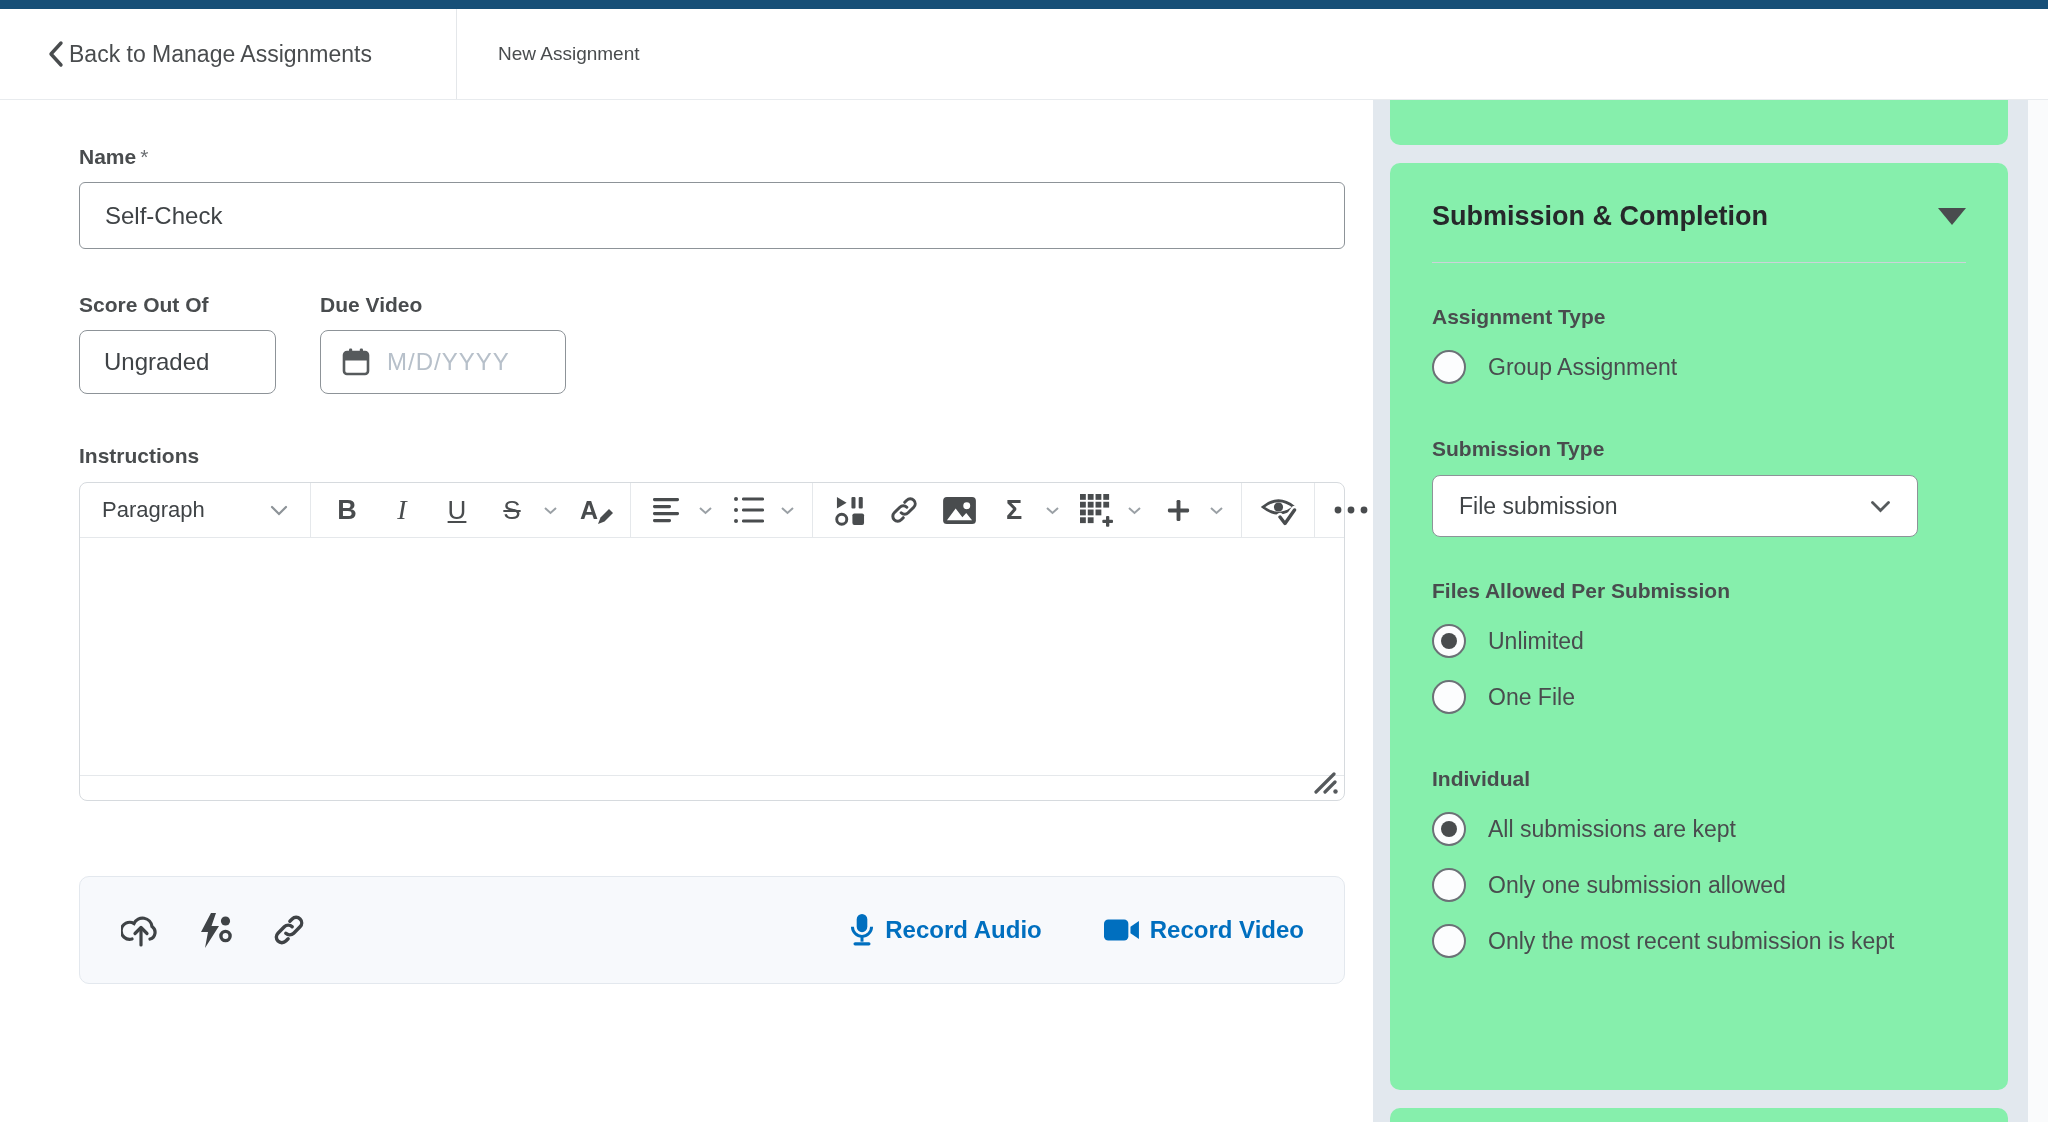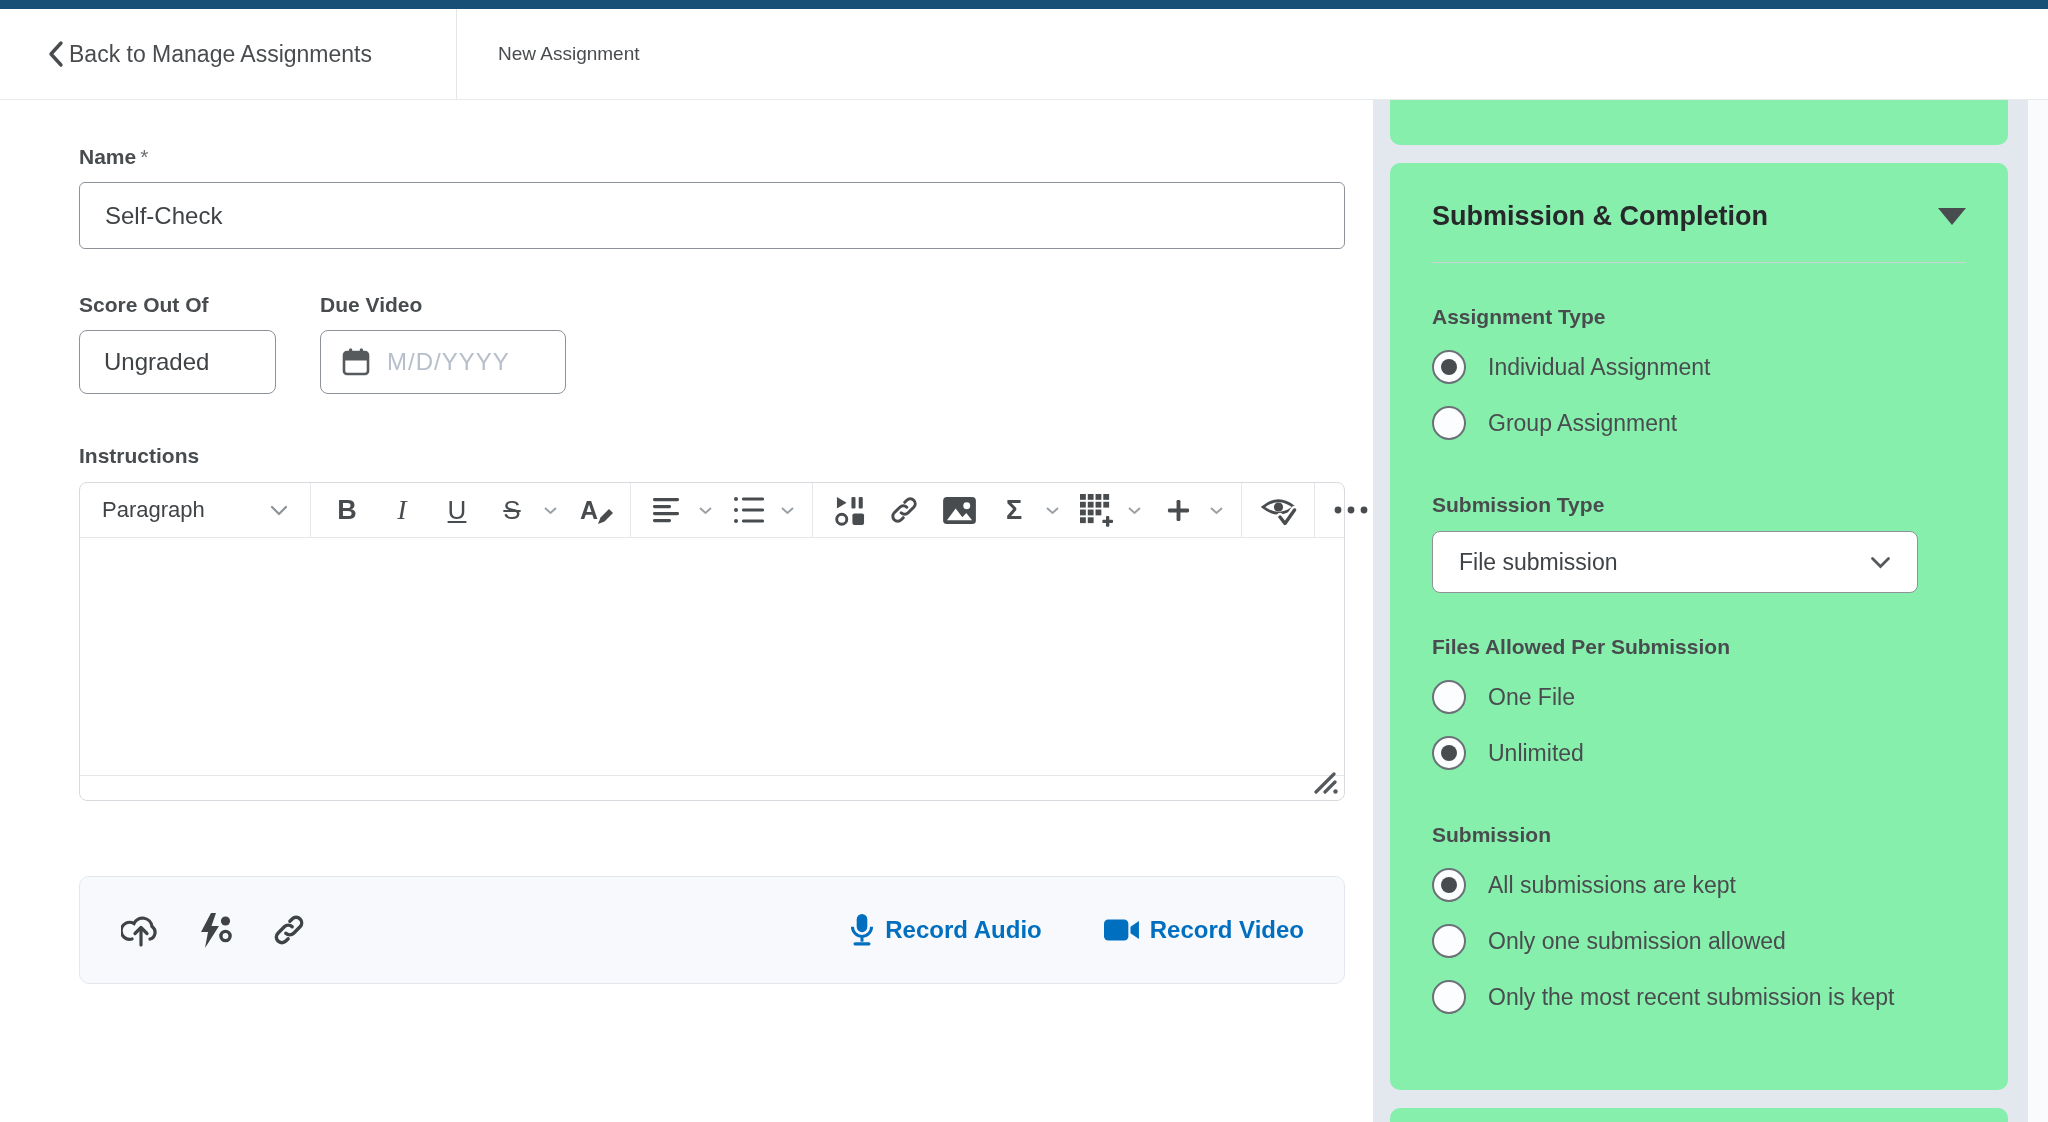--- a/index.html
+++ b/index.html
@@ -375,51 +375,47 @@
 
     <div class="card card-main">
       <div class="panel-header">
         <div class="panel-title">Submission &amp; Completion</div>
         <div class="collapse-triangle"></div>
       </div>
       <div class="panel-divider"></div>
 
       <div class="section-label">Assignment Type</div>
       <div class="radio-group">
-        <div class="radio-row" data-selected="true">
-          <div class="radio-circle"></div>
-          <div class="radio-label">Individual Assignment</div>
-        </div>
         <div class="radio-row" data-selected="false">
           <div class="radio-circle"></div>
           <div class="radio-label">Group Assignment</div>
         </div>
       </div>
 
       <div class="section-label">Submission Type</div>
       <div class="select-box">
         <span>File submission</span>
         <svg width="21" height="13" viewBox="0 0 21 13">
             <path d="M2.5 2.5 L10.5 10.5 L18.5 2.5" fill="none" stroke="#565a5c" stroke-width="2.8" stroke-linecap="round"></path>
           </svg>
       </div>
 
       <div class="section-label">Files Allowed Per Submission</div>
       <div class="radio-group">
+        <div class="radio-row" data-selected="true">
+          <div class="radio-circle"></div>
+          <div class="radio-label">Unlimited</div>
+        </div>
         <div class="radio-row" data-selected="false">
           <div class="radio-circle"></div>
           <div class="radio-label">One File</div>
         </div>
-        <div class="radio-row" data-selected="true">
-          <div class="radio-circle"></div>
-          <div class="radio-label">Unlimited</div>
-        </div>
-      </div>
-
-      <div class="section-label">Submission</div>
+      </div>
+
+      <div class="section-label">Individual</div>
       <div class="radio-group">
         <div class="radio-row" data-selected="true">
           <div class="radio-circle"></div>
           <div class="radio-label">All submissions are kept</div>
         </div>
         <div class="radio-row" data-selected="false">
           <div class="radio-circle"></div>
           <div class="radio-label">Only one submission allowed</div>
         </div>
         <div class="radio-row" data-selected="false">

